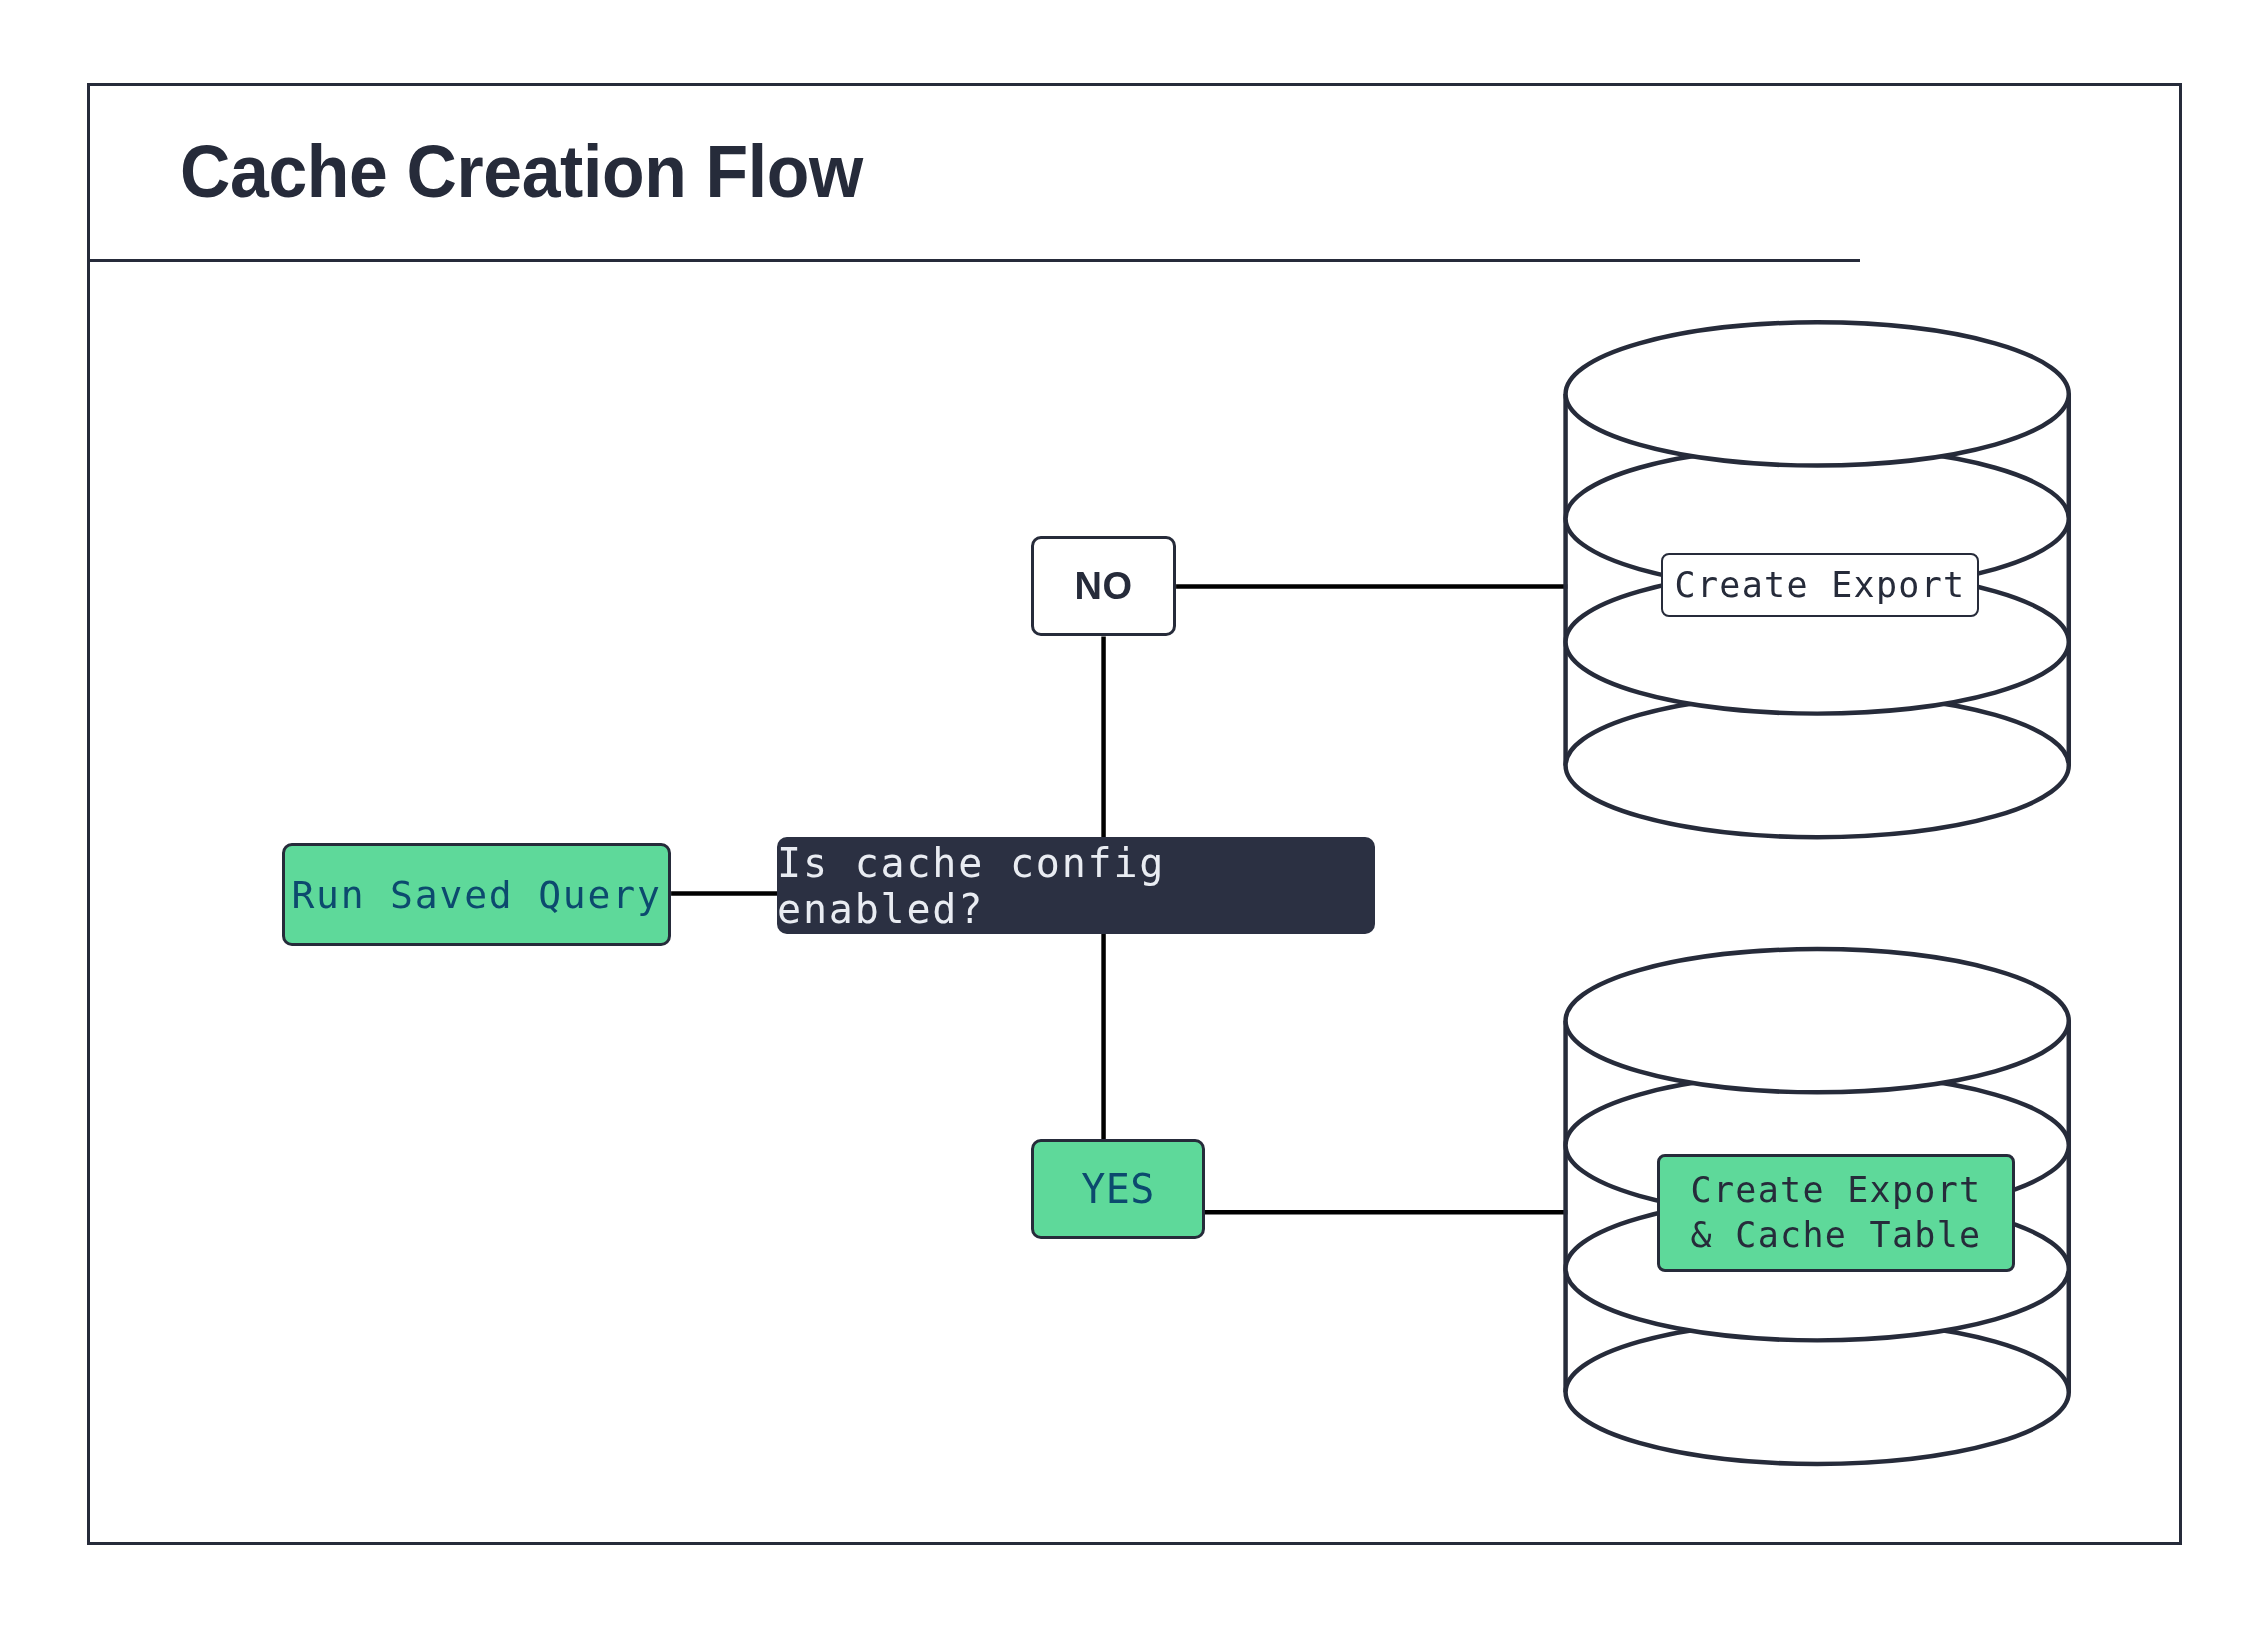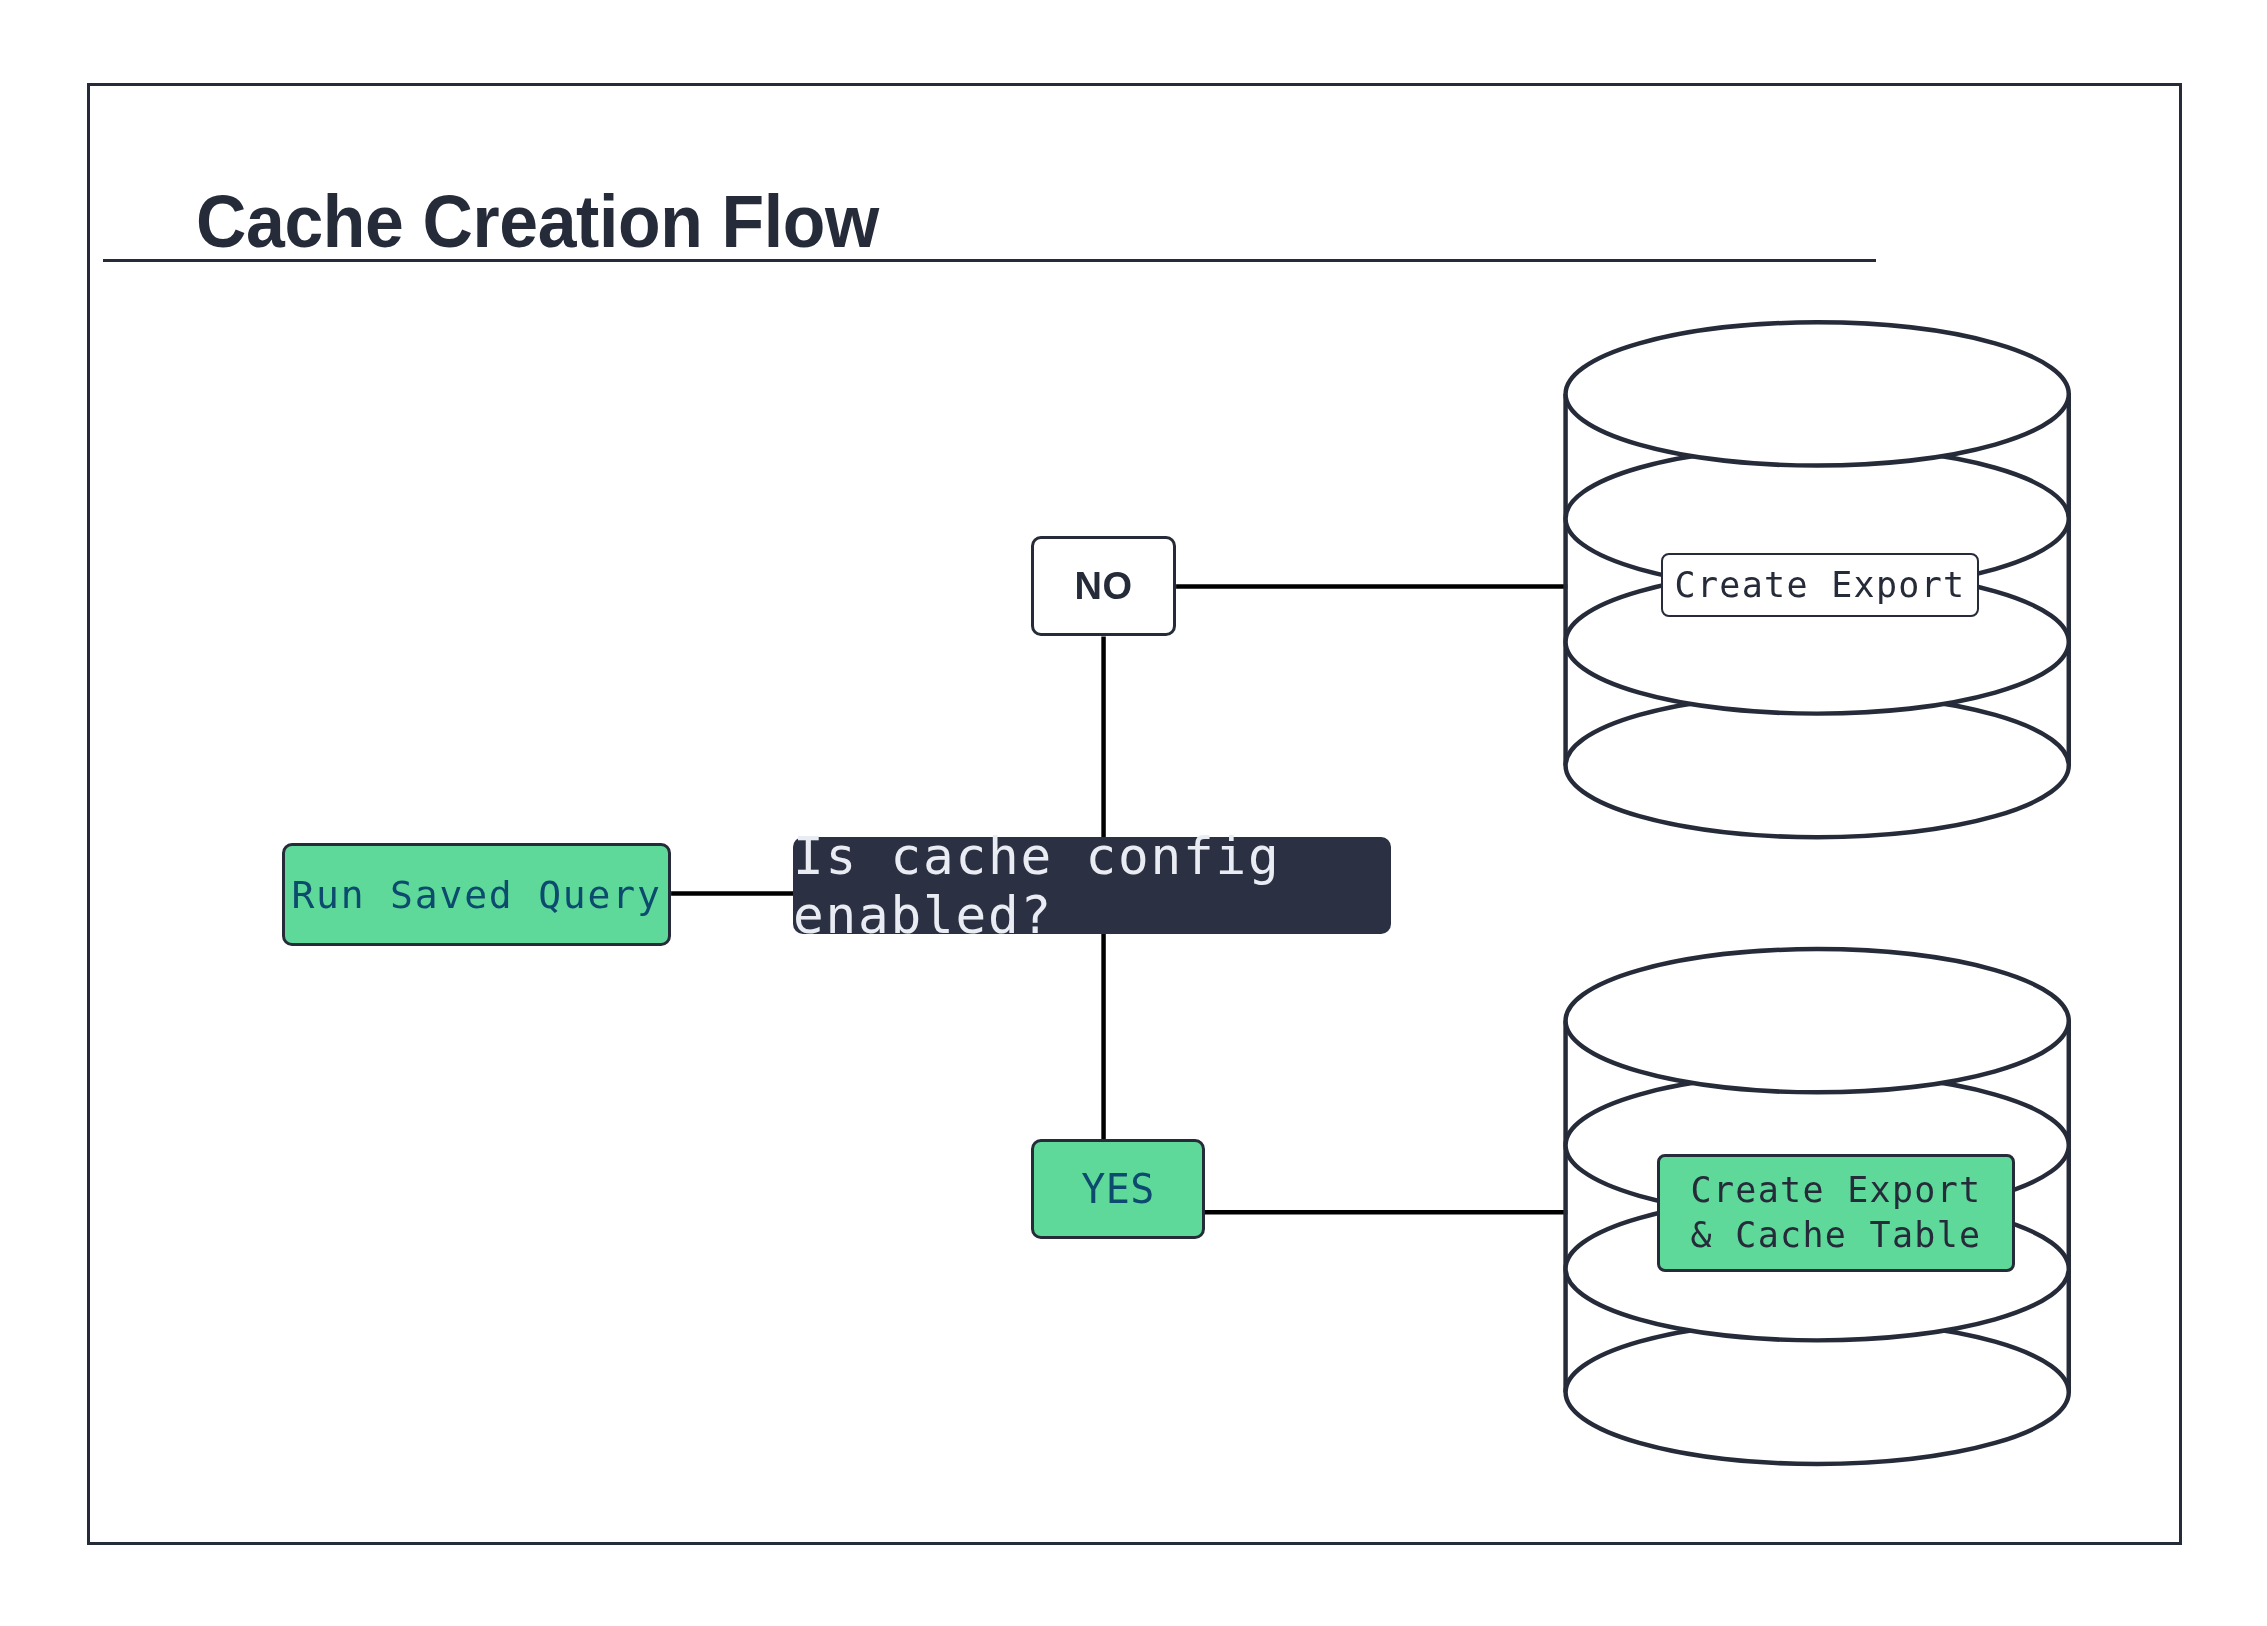--- a/index.html
+++ b/index.html
@@ -36,22 +36,21 @@
 
   .title-bar {
     position: absolute;
     left: 87px;
     top: 83px;
     width: 1773px;
     height: 179px;
     box-sizing: border-box;
     border-bottom: 3.6px solid #262b3a;
     display: flex;
-    align-items: flex-end;
-    margin-left: 16px;
+    align-items: center;
   }
 
   .diagram-title {
     margin-left: 93px;
     font-family: "Liberation Sans", sans-serif;
     font-weight: bold;
     font-size: 75px;
     line-height: 1;
     letter-spacing: -0.4px;
     color: #262b3a;
@@ -120,22 +119,22 @@
     color: #262b3a;
     font-family: "DejaVu Sans Mono", "Liberation Mono", monospace;
   }
 
   
   #node-run-saved-query {
     left: 282px;  top: 843px;  width: 389px; height: 103px;
     font-size: 38px; letter-spacing: 1.8px;
   }
   #node-decision {
-    left: 793px;  top: 837px;  width: 598px; height: 97px;
-    font-size: 51px; letter-spacing: 1.8px;
+    left: 777px;  top: 837px;  width: 598px; height: 97px;
+    font-size: 40px; letter-spacing: 1.8px;
   }
   #node-no {
     left: 1031px; top: 536px;  width: 145px; height: 100px;
     font-size: 38px; letter-spacing: 0.4px;
   }
   #node-yes {
     left: 1031px; top: 1139px; width: 174px; height: 100px;
     font-size: 40px; letter-spacing: 0.4px;
   }
   #label-create-export {

